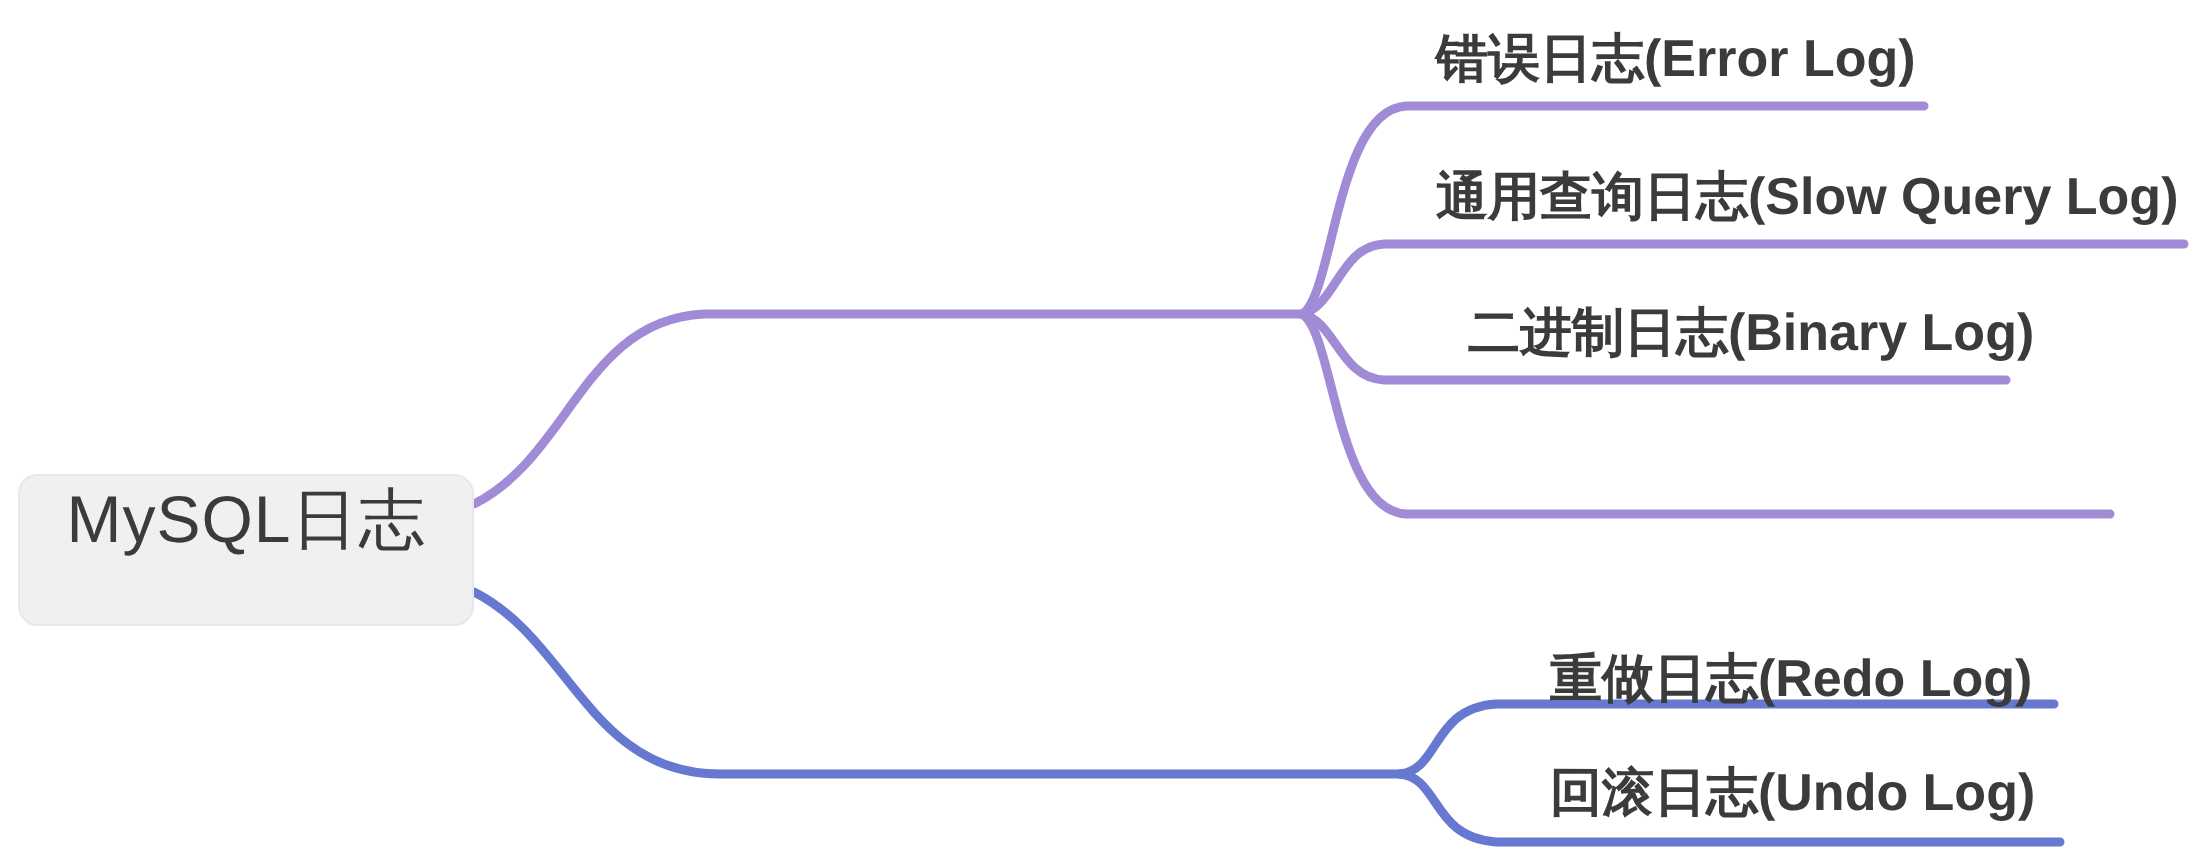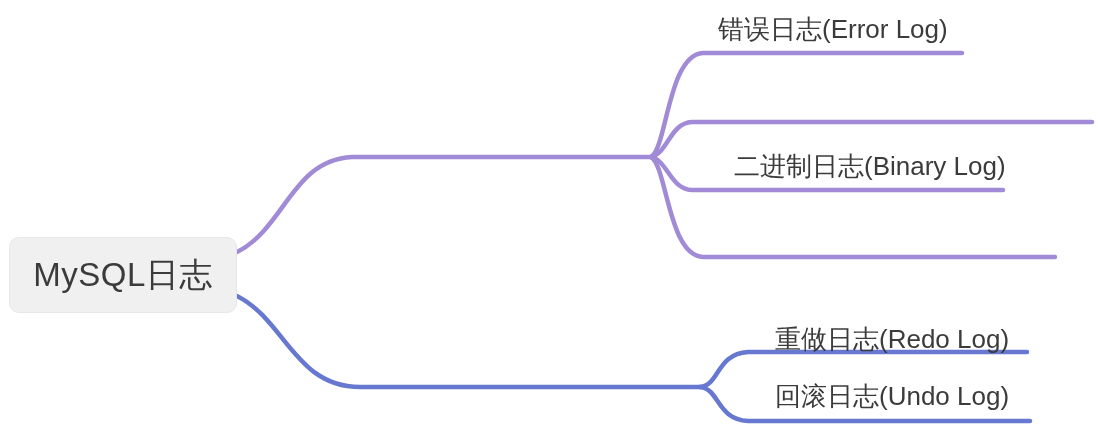--- a/index.html
+++ b/index.html
@@ -29,32 +29,32 @@
   }
   .top-line { stroke: var(--c-top, #a18bd6); stroke-width: 4.5; }
   .bottom-line { stroke: var(--c-bottom, #6678cf); stroke-width: 4.5; }
   .node-label {
     position: absolute;
     color: var(--c-text, #3b3b3b);
     font-size: 26px;
     line-height: 30px;
     white-space: nowrap;
     cursor: default;
+    font-weight: bold;
   }
   .root-node {
     position: absolute;
     left: 9px;
     top: 237px;
     width: 228px;
     height: 76px;
     background: var(--c-rootbg, #f0f0f0);
     border: 1px solid #e7e7e7;
     border-radius: 10px;
     display: flex;
-    align-items: center;
     justify-content: center;
     box-sizing: border-box;
   }
   .root-node .root-text {
     font-size: 33px;
     color: var(--c-text, #3b3b3b);
     letter-spacing: 0.5px;
   }
   .lbl-server  { left: 362px; top: 116px; }
   .lbl-innodb  { left: 365px; top: 344px; }
@@ -88,18 +88,19 @@
 
     <path class="bottom-line" d="M 700 387 C 720 389, 716 419, 748 421 L 1030 421"></path>
   </svg>
 
   <div class="root-node">
     <span class="root-text">MySQL日志</span>
   </div>
 
 
   <div class="node-label lbl-error">错误日志(Error Log)</div>
+  <div class="node-label lbl-slow">通用查询日志(Slow Query Log)</div>
   <div class="node-label lbl-binary">二进制日志(Binary Log)</div>
 
   <div class="node-label lbl-redo">重做日志(Redo Log)</div>
   <div class="node-label lbl-undo">回滚日志(Undo Log)</div>
 
 </div>
 
 </body></html>

